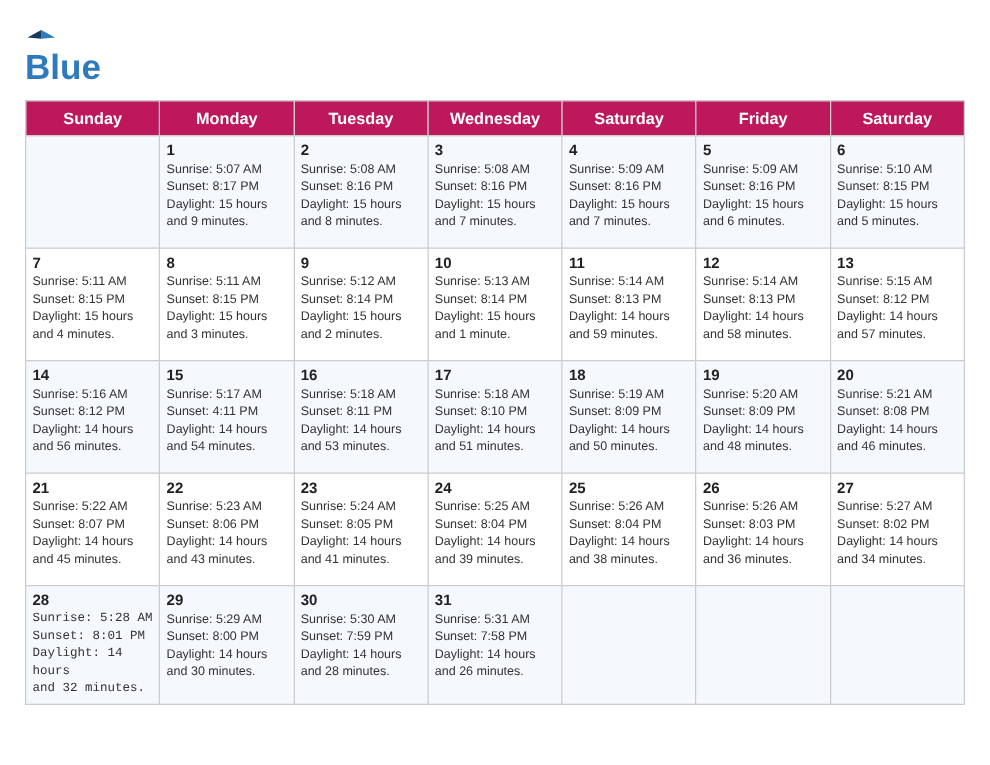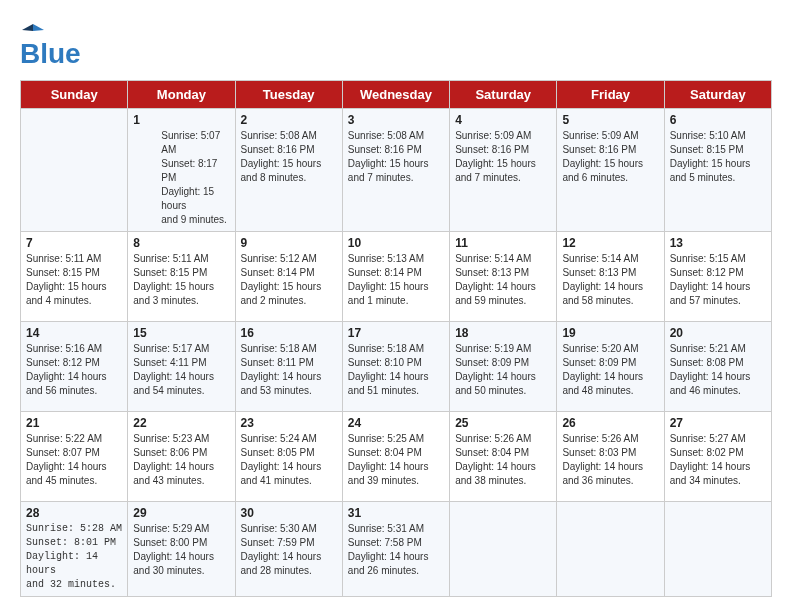--- a/index.html
+++ b/index.html
@@ -34,21 +34,21 @@
       font-size: 16px;
       color: #333;
       margin-top: 2px;
     }
     table {
       width: 100%;
       border-collapse: collapse;
       table-layout: fixed;
     }
     thead tr th {
-      background-color: #b91c1c;
+      background-color: #be185d;
       color: #fff;
       font-size: 13px;
       font-weight: bold;
       padding: 6px 4px;
       text-align: center;
       border: 1px solid #ccc;
     }
     tbody tr td {
       border: 1px solid #ccc;
       vertical-align: top;
@@ -104,21 +104,21 @@
         <th>Saturday</th>
         <th>Friday</th>
         <th>Saturday</th>
       </tr>
   </thead>
   <tbody id="calendar-body">
       <tr>
         <td></td>
         <td>
           <span class="day-num">1</span>
-          <div class="day-info" style="white-space: pre-line; margin-left: 28px;">Sunrise: 5:07 AM
+          <div class="day-info" style="white-space: pre-line;">Sunrise: 5:07 AM
 Sunset: 8:17 PM
 Daylight: 15 hours
 and 9 minutes.</div>
         </td>
         <td>
           <span class="day-num">2</span>
           <div class="day-info" style="white-space: pre-line;">Sunrise: 5:08 AM
 Sunset: 8:16 PM
 Daylight: 15 hours
 and 8 minutes.</div>

